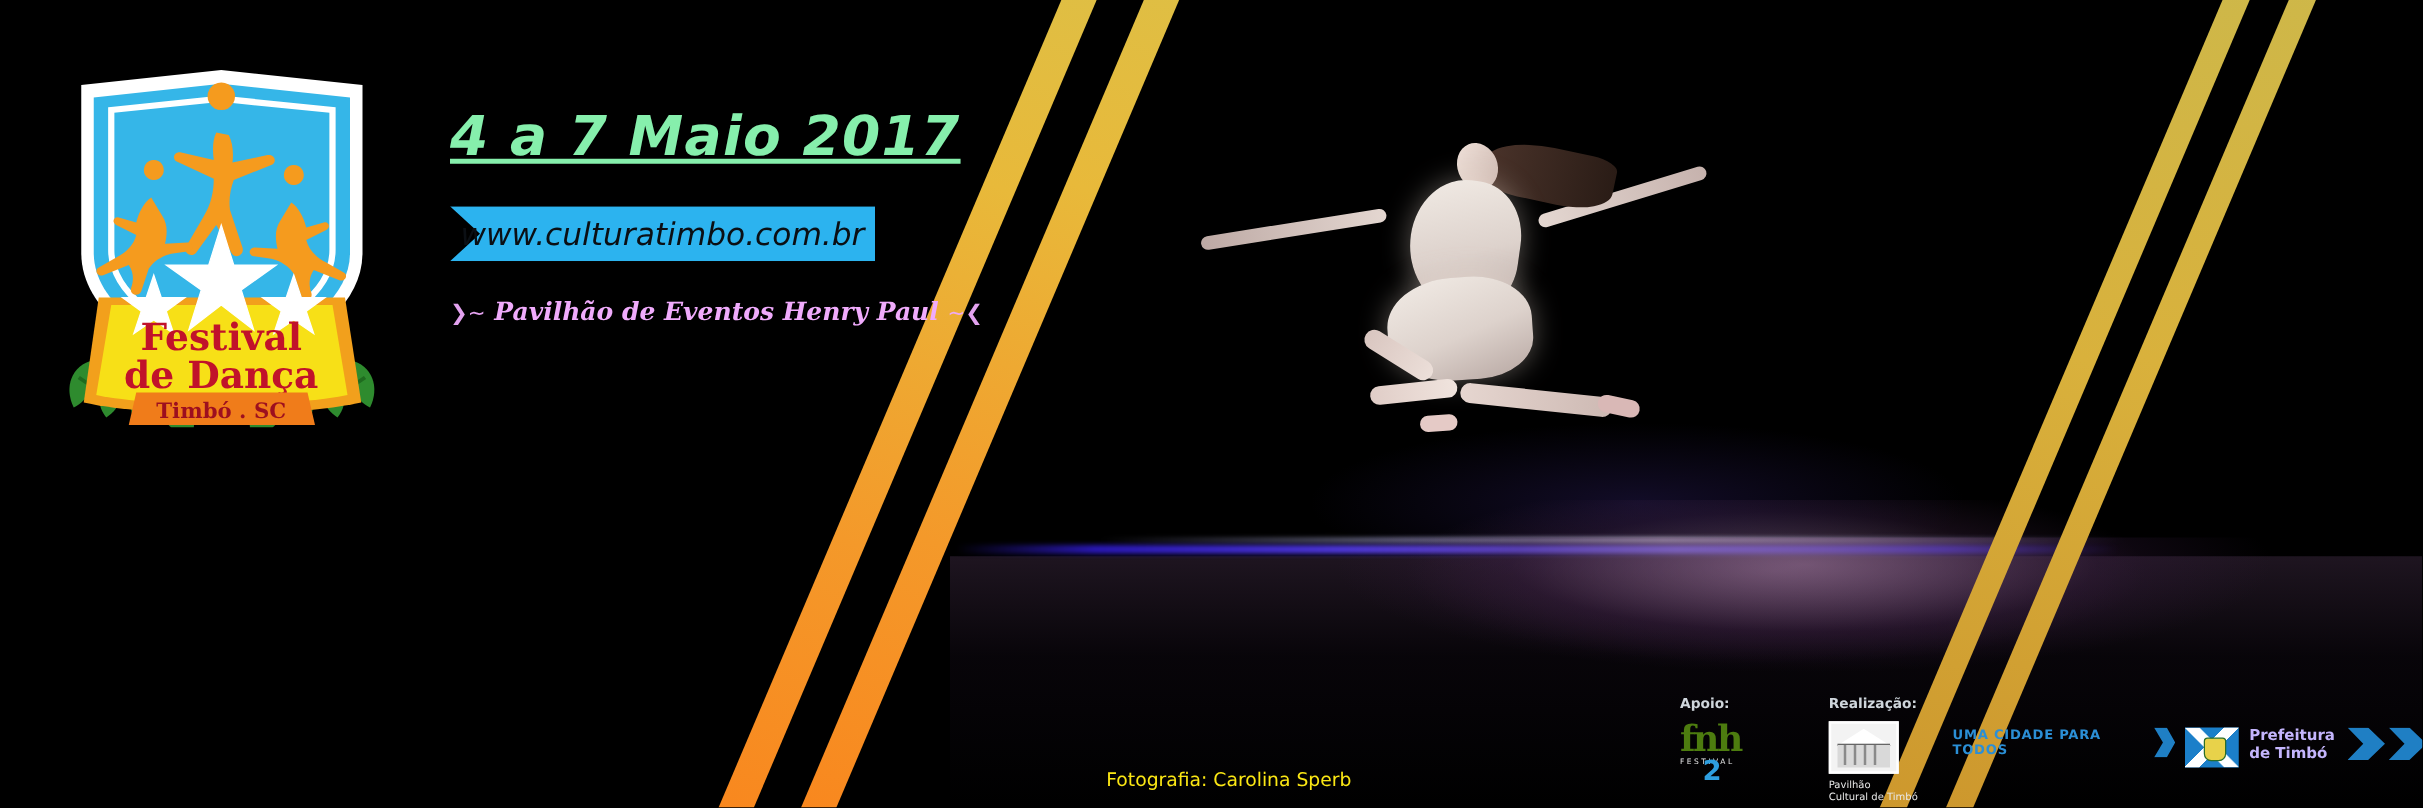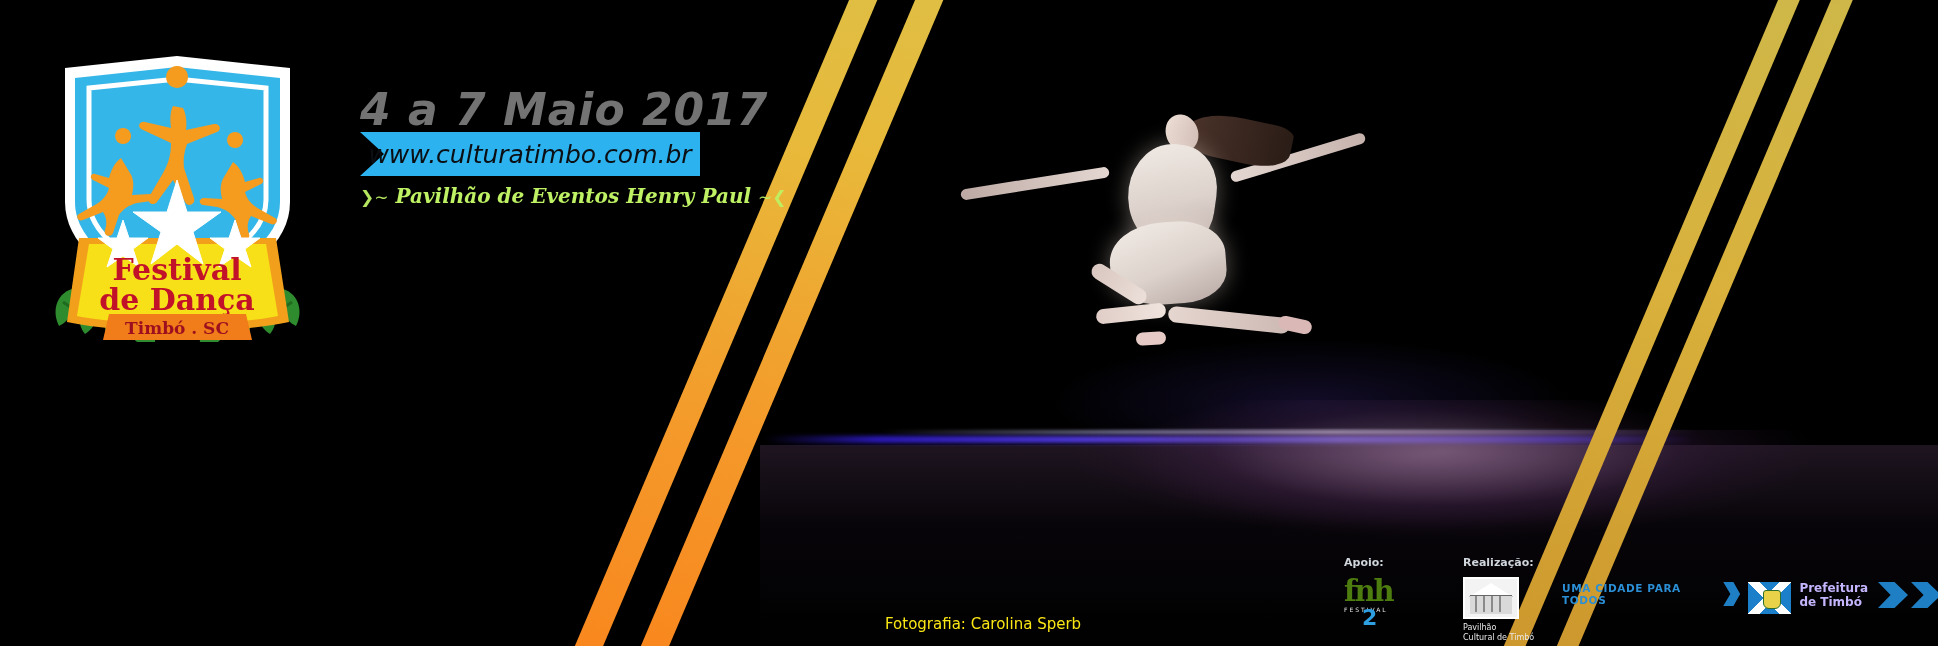--- a/index.html
+++ b/index.html
@@ -39,30 +39,30 @@
     background:linear-gradient(180deg,#cdb84a 0%,#d9b13c 40%,#c98f28 100%);}
   .stripe-d{left:1848px;top:-40px;width:20px;height:880px;transform:rotate(23deg);
     background:linear-gradient(180deg,#cdb84a 0%,#d9b13c 40%,#c98f28 100%);}
 
   
   .logo{position:absolute;left:45px;top:52px;width:265px;height:290px;}
 
   
   .info{position:absolute;left:360px;top:88px;width:360px;}
   .dateline{font-family:"DejaVu Sans",sans-serif;font-weight:bold;font-style:italic;
-    font-size:44px;color:#737373;letter-spacing:1px;line-height:1;white-space:nowrap;}
+    font-size:44px;color:#86efac;letter-spacing:1px;line-height:1;white-space:nowrap;text-decoration:underline;}
   .timeline{font-family:"DejaVu Sans",sans-serif;font-style:italic;font-size:27px;
     color:#fbe714;margin-top:12px;text-align:center;width:340px;white-space:nowrap;}
-  .urlwrap{position:relative;width:340px;height:44px;}
+  .urlwrap{position:relative;margin-top:33px;width:340px;height:44px;}
   .urlbar{position:absolute;left:0;top:0;width:340px;height:44px;background:#2cb3ef;
     clip-path:polygon(0 0, 340px 0, 340px 44px, 0 44px, 24px 22px);}
   .urltext{position:absolute;left:0;top:0;width:340px;height:44px;display:flex;
     align-items:center;justify-content:center;font-family:"DejaVu Sans",sans-serif;
     font-style:italic;font-size:25px;color:#0b0f14;white-space:nowrap;}
-  .venue{margin-top:8px;width:340px;text-align:center;color:#bef264;
+  .venue{margin-top:28px;width:340px;text-align:center;color:#f0abfc;
     font-family:"DejaVu Serif",serif;font-style:italic;font-weight:bold;font-size:20px;white-space:nowrap;}
   .venue .flourish{font-family:"DejaVu Sans",sans-serif;font-size:17px;font-weight:normal;opacity:.95;}
 
   
   .credit{position:absolute;left:885px;top:615px;color:#fbe714;font-size:15px;
     font-family:"DejaVu Sans",sans-serif;white-space:nowrap;}
 
   
   .sponsors{position:absolute;left:1325px;top:556px;width:600px;height:90px;margin-left:19px;}
   .sp-label{color:#cfd6dc;font-size:11px;font-weight:bold;font-family:"DejaVu Sans",sans-serif;}

